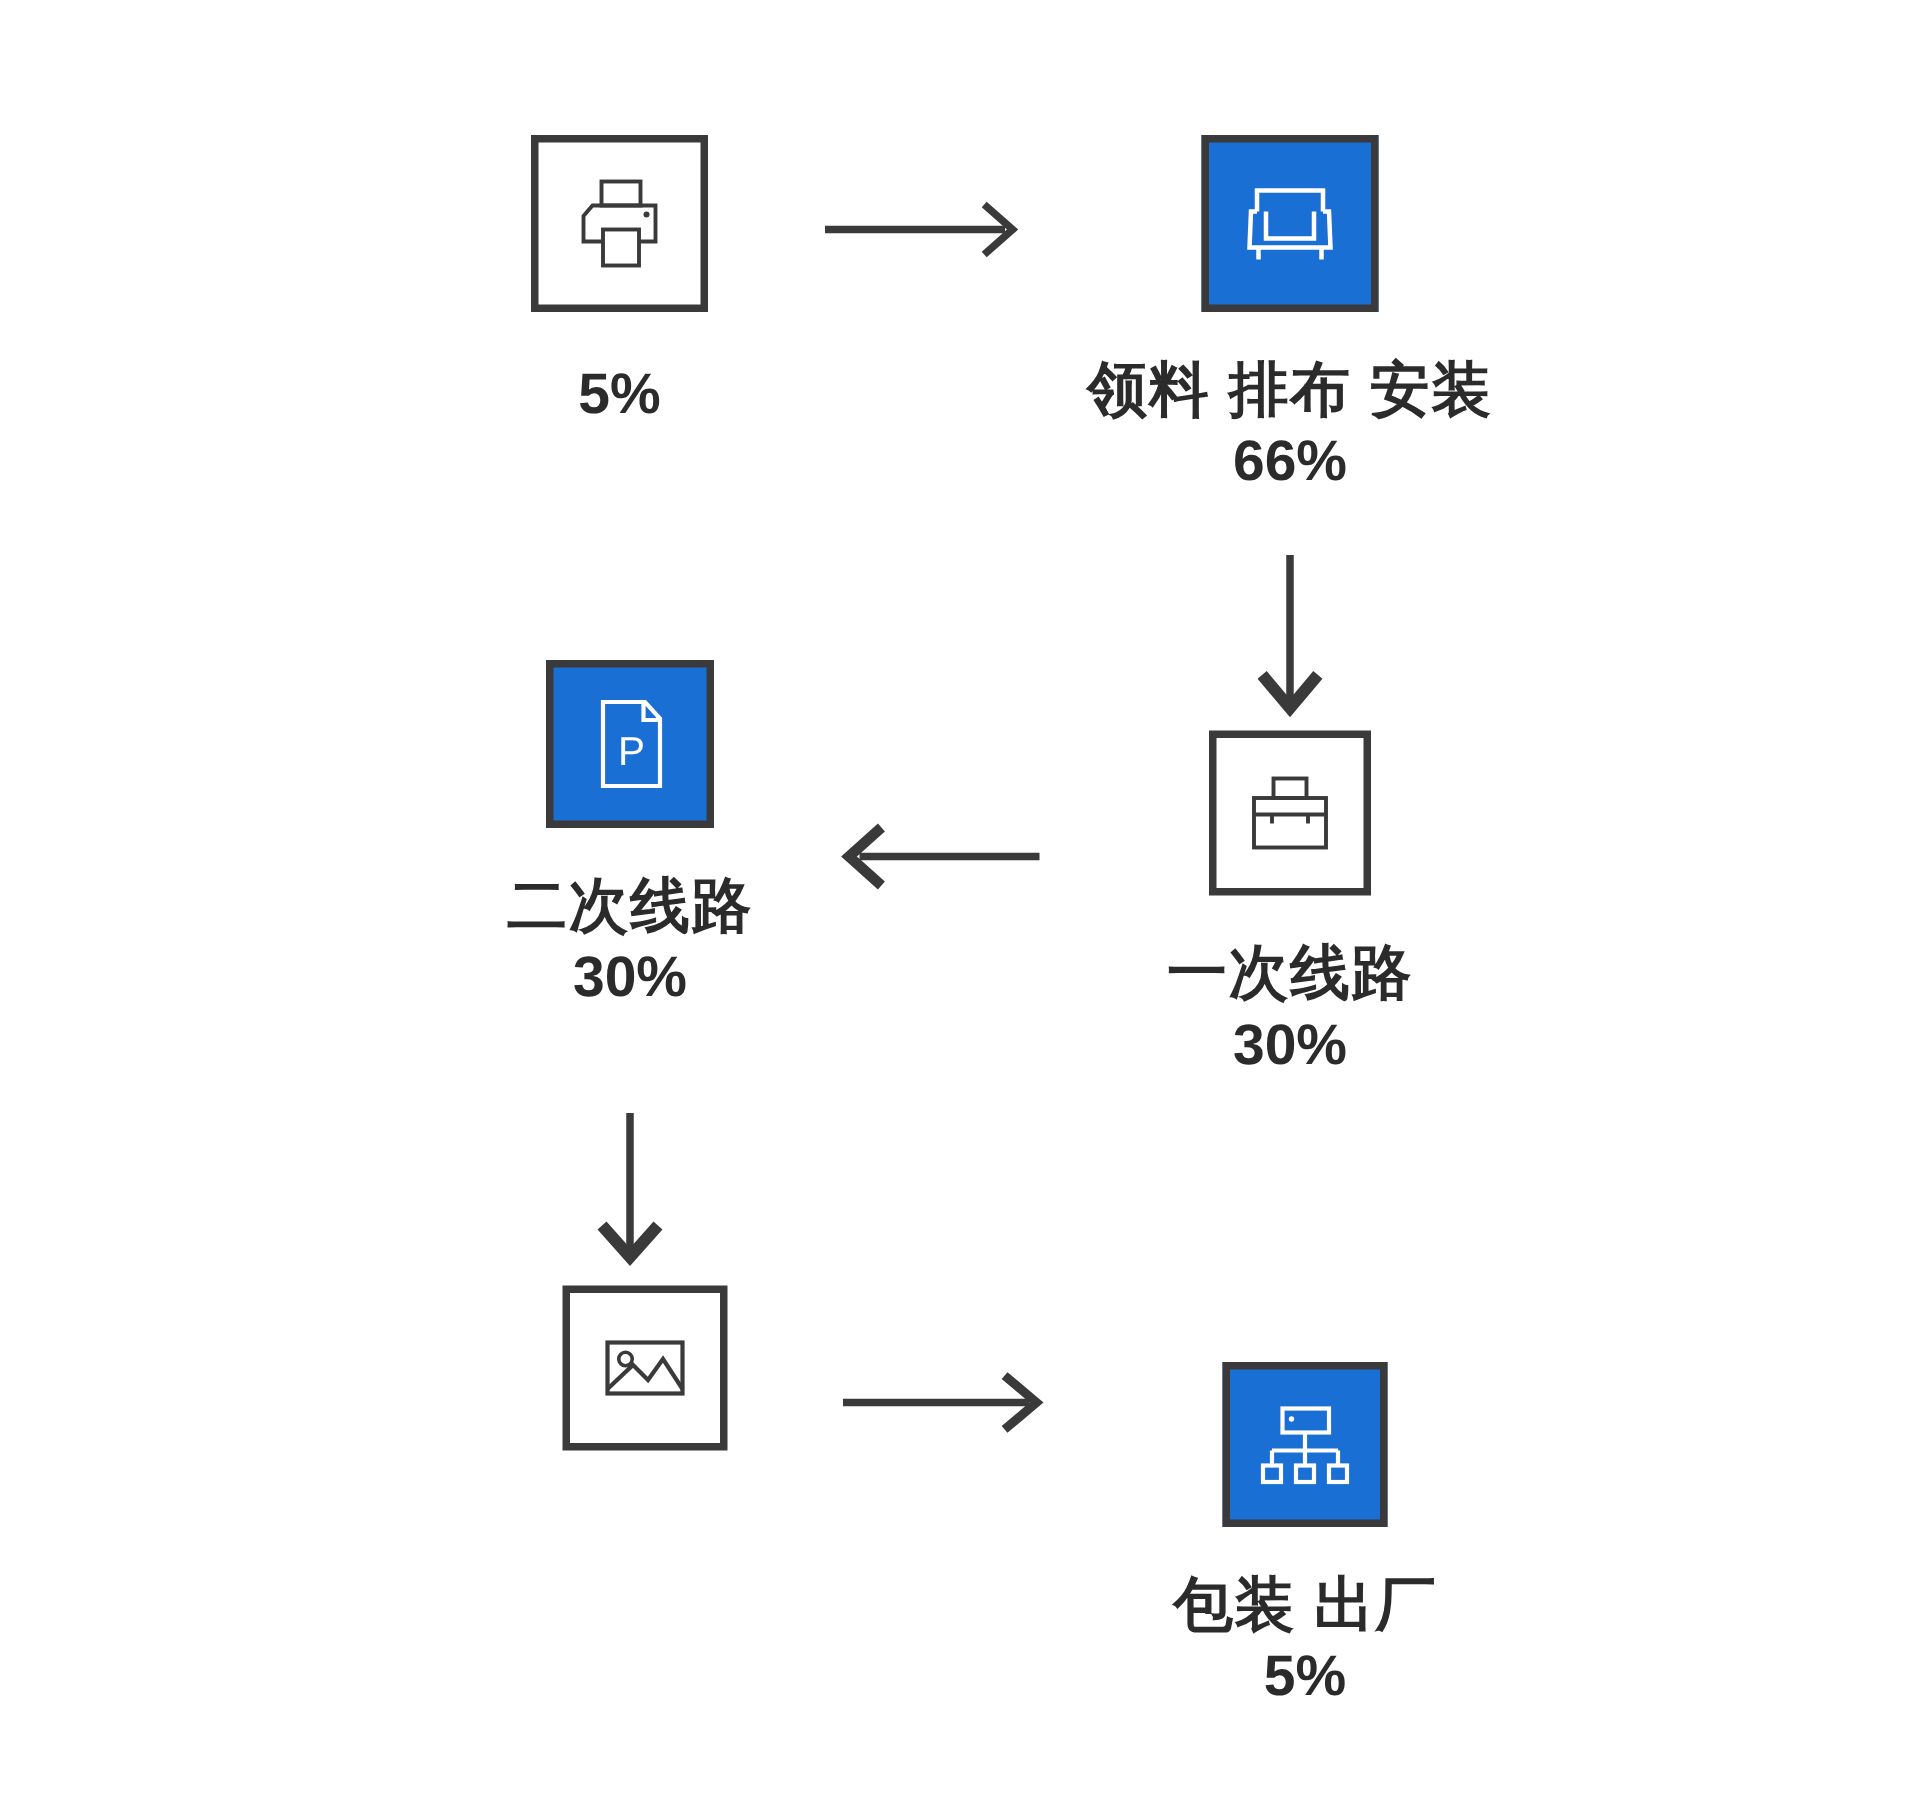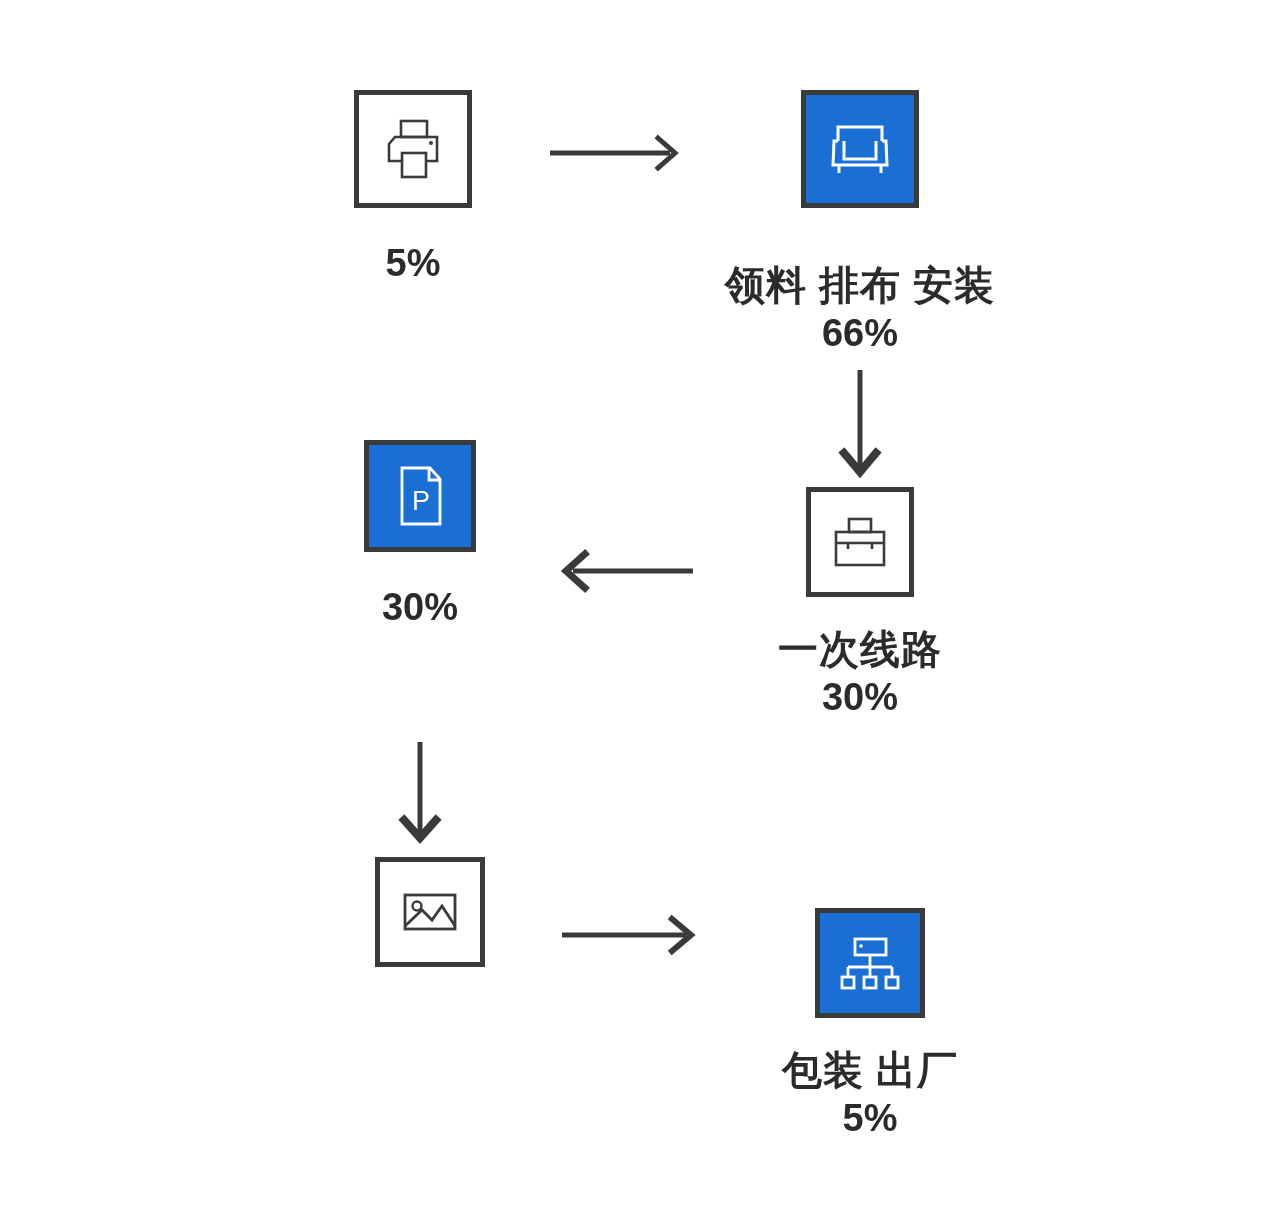--- a/index.html
+++ b/index.html
@@ -86,21 +86,21 @@
     </div>
   </div>
 
   <div class="arrow" style="left:548px; top:131px;">
     <svg width="135" height="44" viewBox="0 0 135 44">
       <line x1="2" y1="22" x2="122" y2="22" stroke="#3a3a3a" stroke-width="5"></line>
       <polyline points="110,7 127,22 110,37" fill="none" stroke="#3a3a3a" stroke-width="5" stroke-linecap="square" stroke-linejoin="miter"></polyline>
     </svg>
   </div>
 
-  <div class="node" style="left:740px; top:90px; width:240px;gap:25px;">
+  <div class="node" style="left:740px; top:90px; width:240px;">
     <div class="icon-box filled" style="width:118px; height:118px;">
       <svg width="80" height="80" viewBox="0 0 80 80">
         <path d="M18 32 L18 18 L62 18 L62 32" fill="none" stroke="#ffffff" stroke-width="3"></path>
         <path d="M24 32 L24 50 L56 50 L56 32" fill="none" stroke="#ffffff" stroke-width="3"></path>
         <path d="M18 32 L14 32 L13 56 L67 56 L66 32 L62 32" fill="none" stroke="#ffffff" stroke-width="3" stroke-linejoin="miter"></path>
         <line x1="19" y1="56" x2="19" y2="64" stroke="#ffffff" stroke-width="3"></line>
         <line x1="61" y1="56" x2="61" y2="64" stroke="#ffffff" stroke-width="3"></line>
       </svg>
     </div>
     <div class="label">
@@ -118,20 +118,21 @@
 
   <div class="node" style="left:300px; top:440px; width:240px;">
     <div class="icon-box filled" style="width:112px; height:112px;">
       <svg width="76" height="76" viewBox="0 0 76 76">
         <path d="M20 10 L48 10 L58 21 L58 66 L20 66 Z" fill="none" stroke="#ffffff" stroke-width="2.8" stroke-linejoin="miter"></path>
         <polyline points="47,10 47,22 58,22" fill="none" stroke="#ffffff" stroke-width="2.8" stroke-linejoin="miter"></polyline>
         <text x="30" y="52" font-family="Liberation Sans, sans-serif" font-size="27" fill="#ffffff">P</text>
       </svg>
     </div>
     <div class="label">
+      <span class="title">二次线路</span>
       <span class="pct">30%</span>
     </div>
   </div>
 
   <div class="arrow" style="left:553px; top:548px;">
     <svg width="145" height="46" viewBox="0 0 145 46">
       <line x1="20" y1="23" x2="140" y2="23" stroke="#3a3a3a" stroke-width="5"></line>
       <polyline points="32,6 13,23 32,40" fill="none" stroke="#3a3a3a" stroke-width="7" stroke-linecap="square" stroke-linejoin="miter"></polyline>
     </svg>
   </div>

